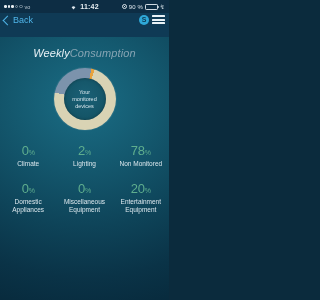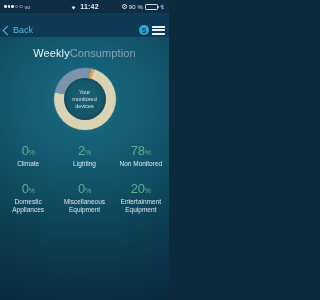--- a/index.html
+++ b/index.html
@@ -70,21 +70,21 @@
   .battery-fill { height: 100%; background: #4cd964; border-radius: 0.4px; }
   .bolt { font-size: 6px; color: #cfdae2; line-height: 1; }
 
   
   #nav-bar {
     position: absolute;
     top: 13px; left: 0; right: 0;
     height: 22px;
     background: #0f3a55;
     display: flex;
-    align-items: flex-start;
+    align-items: flex-end;
     padding: 12px 4px;
     box-sizing: border-box;
   }
   #back-button {
     display: flex;
     align-items: center;
     gap: 1px;
     color: #4fb4e8;
     cursor: pointer;
     flex: 0 0 auto;
@@ -124,20 +124,21 @@
   #menu-button span { display: block; width: 13px; height: 1.8px; background: #eaf2f7; border-radius: 0.5px; }
 
   
   #content { position: absolute; top: 35px; left: 0; right: 0; bottom: 0; }
 
   #chart-title {
     text-align: center;
     margin-top: 12px;
     font-size: 11px;
     letter-spacing: 0.1px;
+    font-style: italic;
   }
   #chart-title .t-bold { color: #e8f1f6; font-weight: normal; }
   #chart-title .t-light { color: #86a4b3; }
 
   
   #donut-wrap {
     position: relative;
     width: 62px; height: 62px;
     margin: 9px auto 0;
   }

